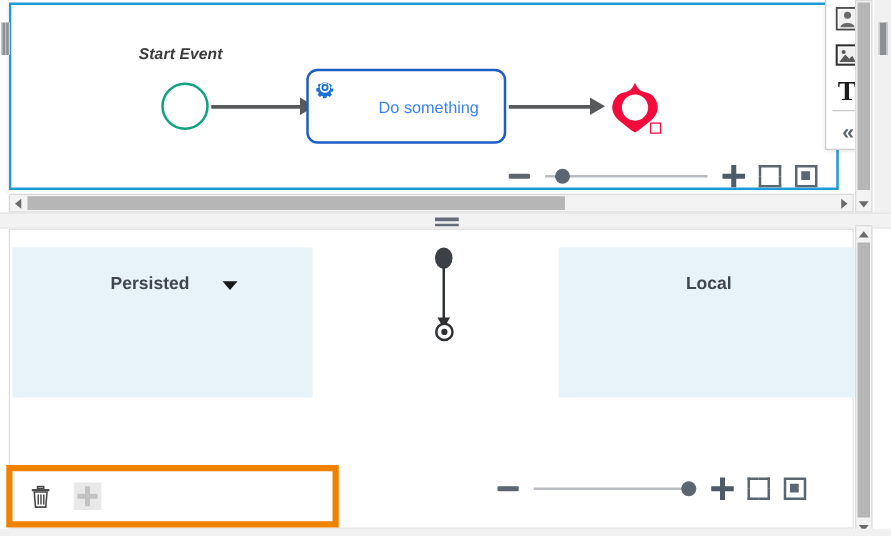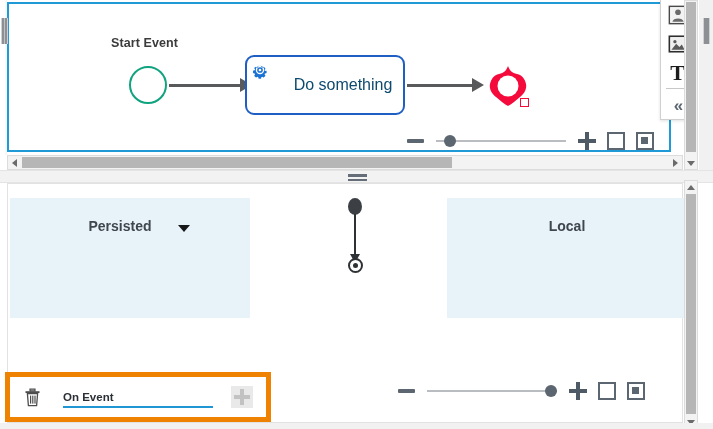--- a/index.html
+++ b/index.html
@@ -38,20 +38,21 @@
   }
   .left-splitter .grip:after{
     content:"";position:absolute;left:2px;top:0;width:1px;height:26px;background:#ffffff;opacity:.45;
   }
 
   
   .lbl-start{
     position:absolute;left:102px;top:32px;
     font-size:12.5px;font-weight:bold;color:#3b3b3b;letter-spacing:.1px;
     white-space:nowrap;
+    font-style:italic;
   }
   .start-event{
     position:absolute;left:120px;top:62px;width:38px;height:38px;
     border:2.5px solid #10a37f;border-radius:50%;background:#ffffff;
     box-sizing:border-box;
   }
   .arrow1{
     position:absolute;left:160px;top:80px;width:72px;height:3px;background:#58595b;
   }
   .arrow1:after{
@@ -60,21 +61,21 @@
     border-top:7.5px solid transparent;border-bottom:7.5px solid transparent;
   }
   .task-box{
     position:absolute;left:236px;top:51px;width:160px;height:60px;
     border:2px solid #1f5fc4;border-radius:9px;background:#ffffff;
     box-sizing:border-box;
   }
   .task-label{
     position:absolute;left:0;top:0;width:100%;height:100%;
     display:flex;align-items:center;justify-content:center;
-    font-size:16px;color:#0c4a6e;
+    font-size:13px;color:#3b82f6;
     padding-left:36px;box-sizing:border-box;
   }
   .gear-icon{
     position:absolute;left:242px;top:57px;width:18px;height:18px;
   }
   .arrow2{
     position:absolute;left:398px;top:80px;width:66px;height:3px;background:#58595b;
   }
   .arrow2:after{
     content:"";position:absolute;right:-11px;top:-6px;
@@ -424,22 +425,18 @@
     <div class="trash-icon">
       <svg viewBox="0 0 17 19" width="17" height="19" aria-hidden="true">
         <path d="M6 1.2h5v1.6H6z" fill="none" stroke="#4c4c4c" stroke-width="1.2"></path>
         <rect x="1.5" y="3.2" width="14" height="1.8" fill="#4c4c4c"></rect>
         <path d="M3.4 5.6h10.2l-1 12.1H4.4Z" fill="none" stroke="#4c4c4c" stroke-width="1.3"></path>
         <rect x="6" y="7.6" width="1.2" height="8" fill="#4c4c4c"></rect>
         <rect x="8.2" y="7.6" width="1.2" height="8" fill="#4c4c4c"></rect>
         <rect x="10.4" y="7.6" width="1.2" height="8" fill="#4c4c4c"></rect>
       </svg>
     </div>
-    <div class="event-field">
-      <input class="event-input" type="text" placeholder="Event name" value="On Event" style="">
-      <div class="event-underline"></div>
-    </div>
     <div class="add-btn"></div>
   </div>
 
   <div class="bottom-strip"></div>
 
 </div>
 
 </body></html>

